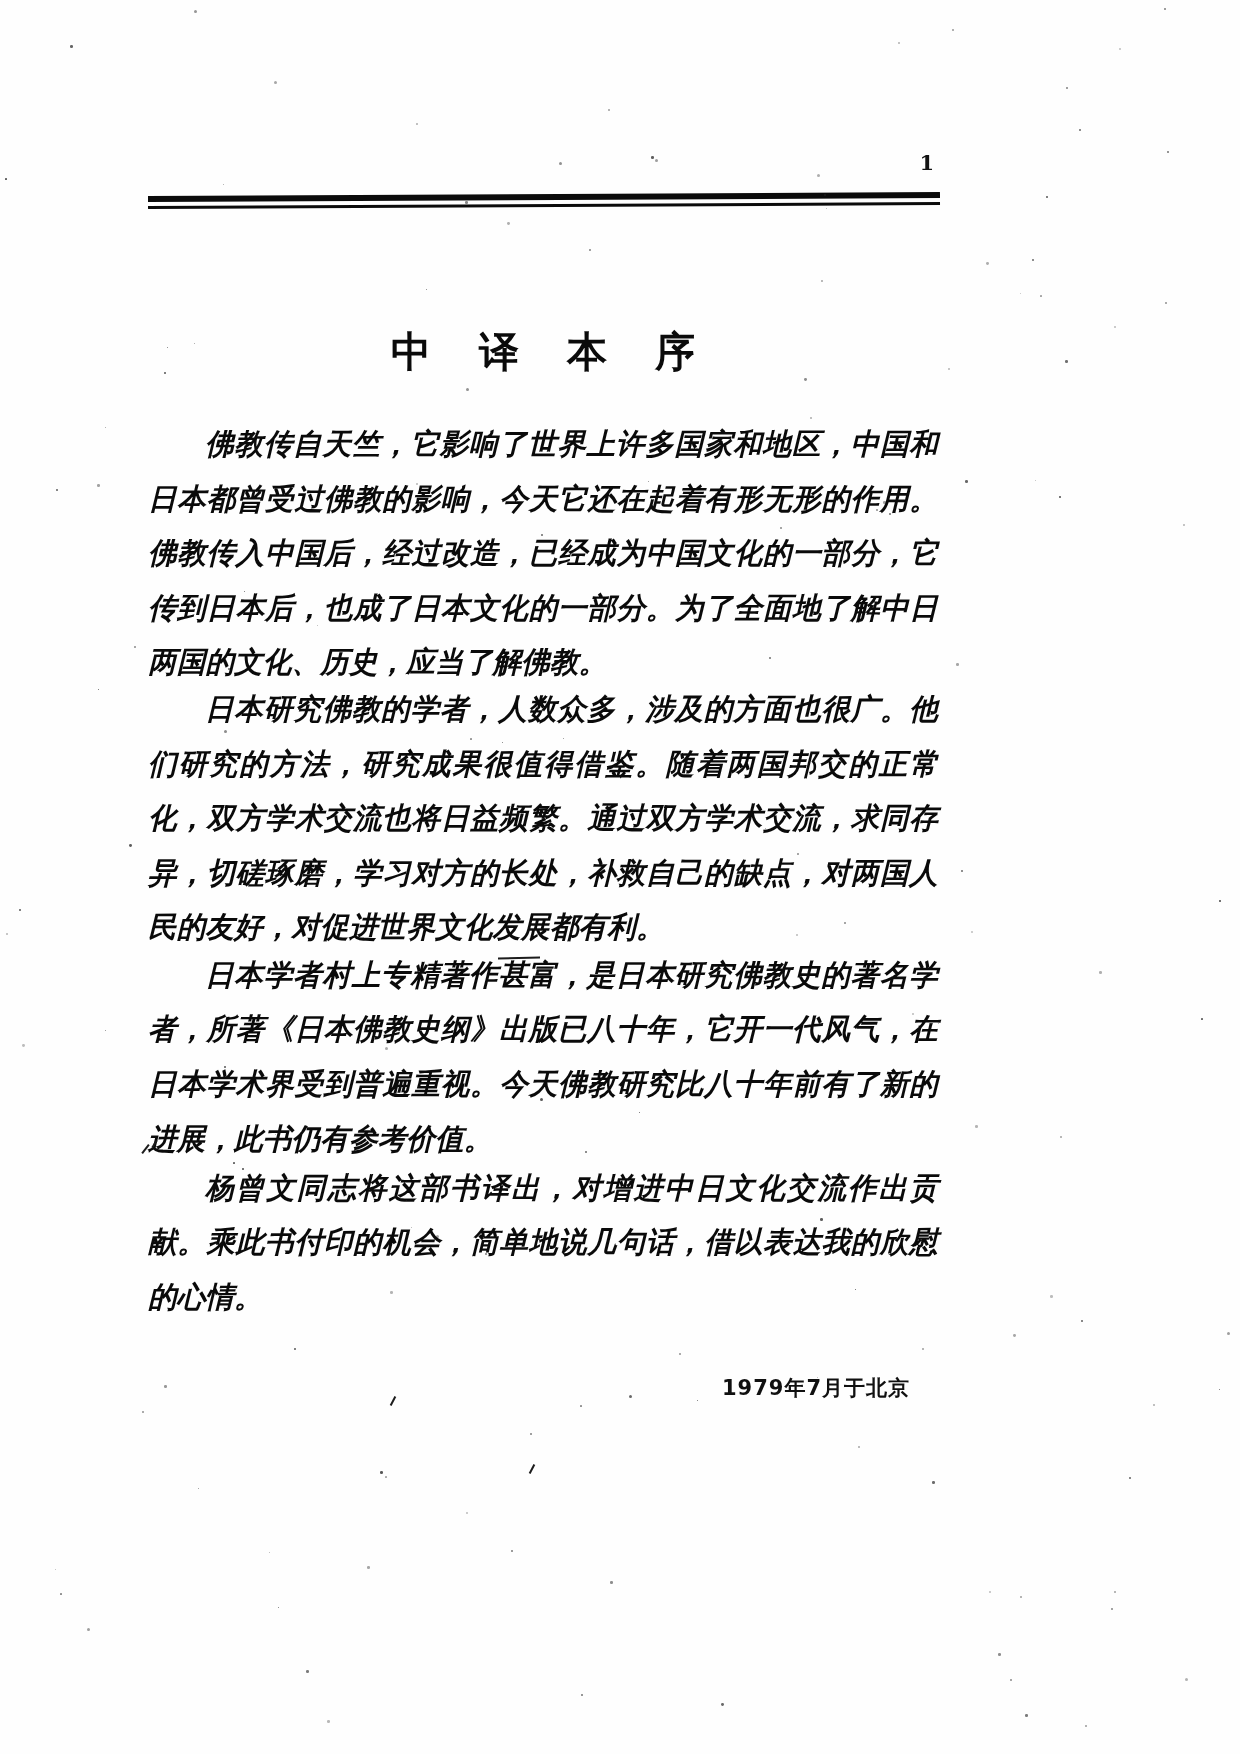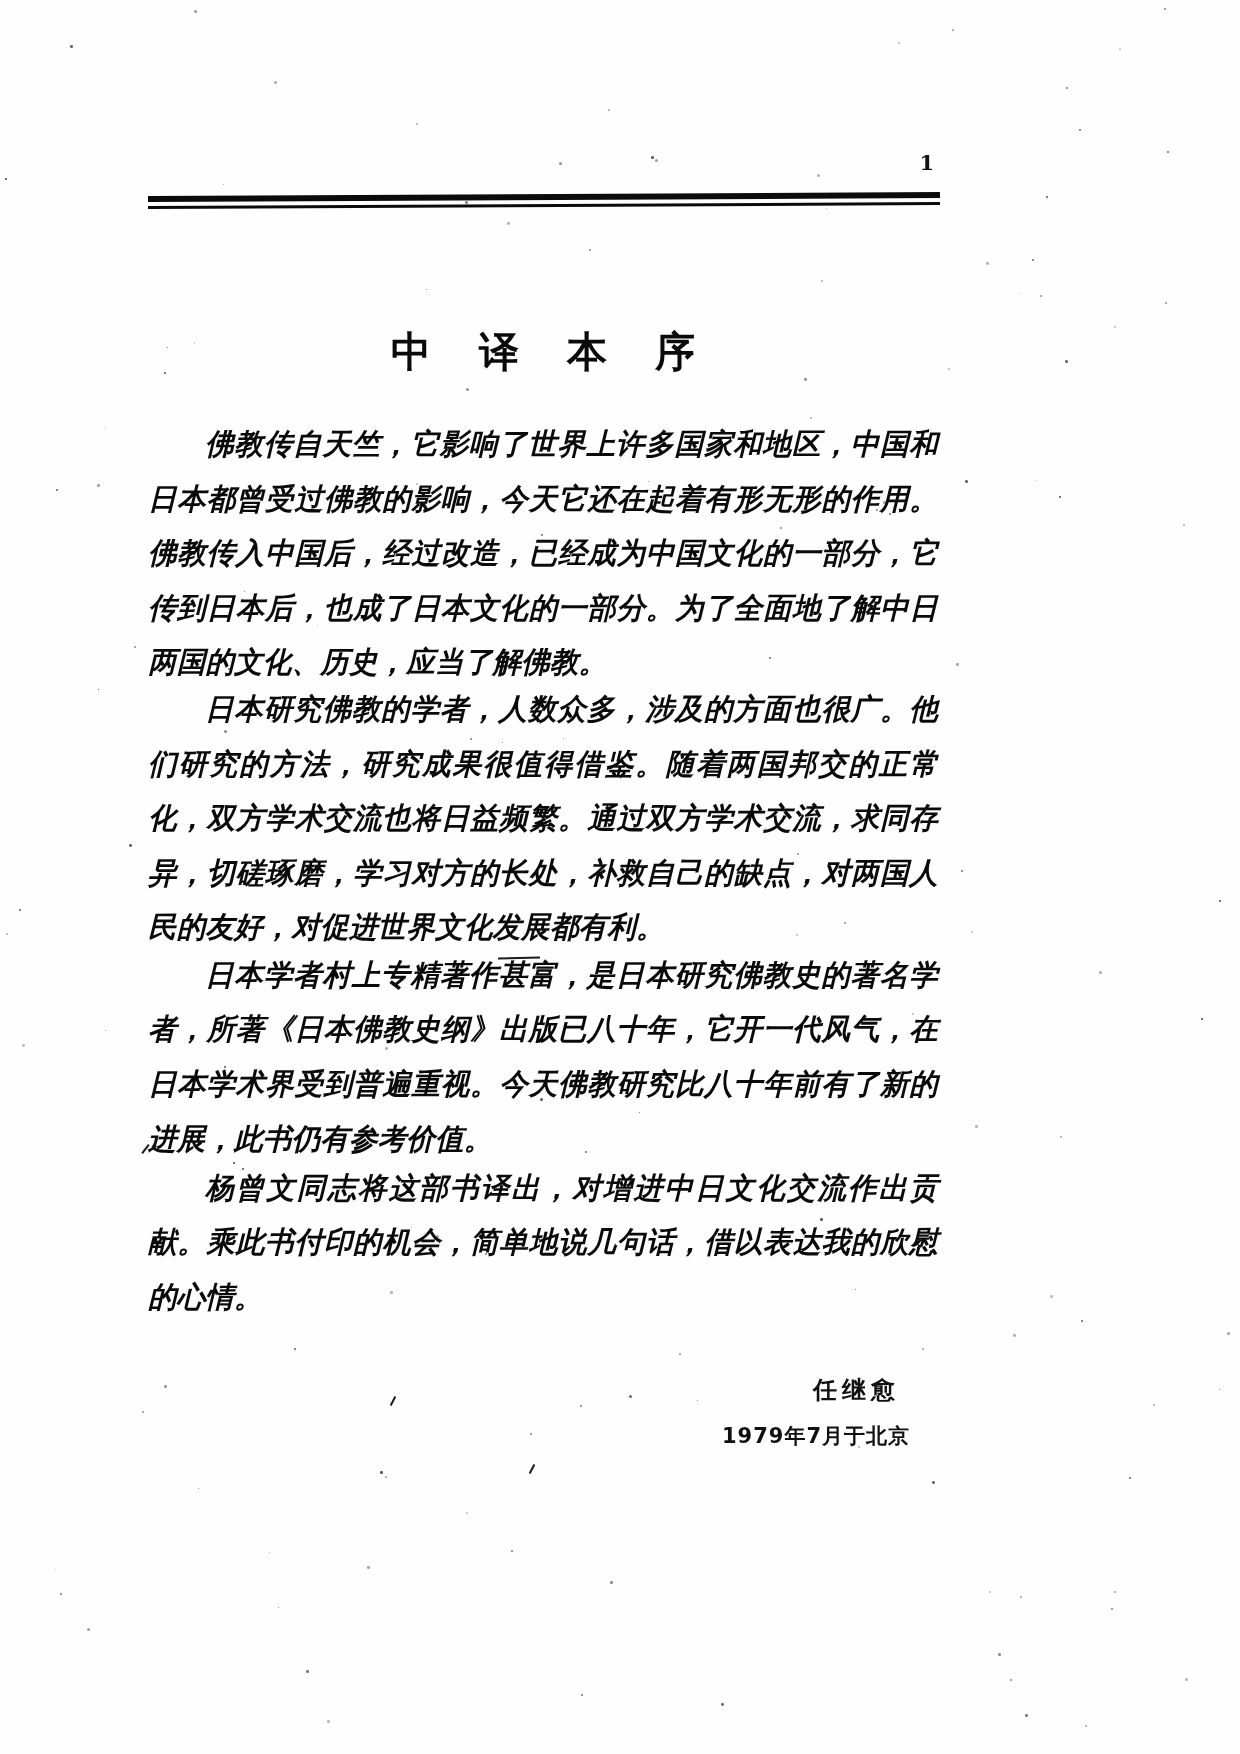--- a/index.html
+++ b/index.html
@@ -161,21 +161,20 @@
     <h1 class="doc-title">中 译 本 序</h1>
 
     <div class="body-copy">
       <p class="para">佛教传自天竺，它影响了世界上许多国家和地区，中国和日本都曾受过佛教的影响，今天它还在起着有形无形的作用。佛教传入中国后，经过改造，已经成为中国文化的一部分，它传到日本后，也成了日本文化的一部分。为了全面地了解中日两国的文化、历史，应当了解佛教。</p>
       <p class="para">日本研究佛教的学者，人数众多，涉及的方面也很广。他们研究的方法，研究成果很值得借鉴。随着两国邦交的正常化，双方学术交流也将日益频繁。通过双方学术交流，求同存异，切磋琢磨，学习对方的长处，补救自己的缺点，对两国人民的友好，对促进世界文化发展都有利。</p>
       <p class="para">日本学者村上专精著作甚富，是日本研究佛教史的著名学者，所著《日本佛教史纲》出版已八十年，它开一代风气，在日本学术界受到普遍重视。今天佛教研究比八十年前有了新的进展，此书仍有参考价值。</p>
       <p class="para">杨曾文同志将这部书译出，对增进中日文化交流作出贡献。乘此书付印的机会，简单地说几句话，借以表达我的欣慰的心情。</p>
     </div>
 
     <div class="sign-block">
-      <div class="signer">任继愈</div>
       <div class="signdate">1979年7月于北京</div>
     </div>
 
   </div>
 
   <div class="scan-noise">
       <div class="speck" style="width: 1.9px; height: 1.9px; left: 1020px; top: 1596px; opacity: 0.45;"></div>
       <div class="speck" style="width: 1.8px; height: 1.8px; left: 821px; top: 280px; opacity: 0.41;"></div>
       <div class="speck" style="width: 2.7px; height: 2.7px; left: 975px; top: 1125px; opacity: 0.35;"></div>
       <div class="speck" style="width: 1.9px; height: 1.9px; left: 6px; top: 933px; opacity: 0.34;"></div>

